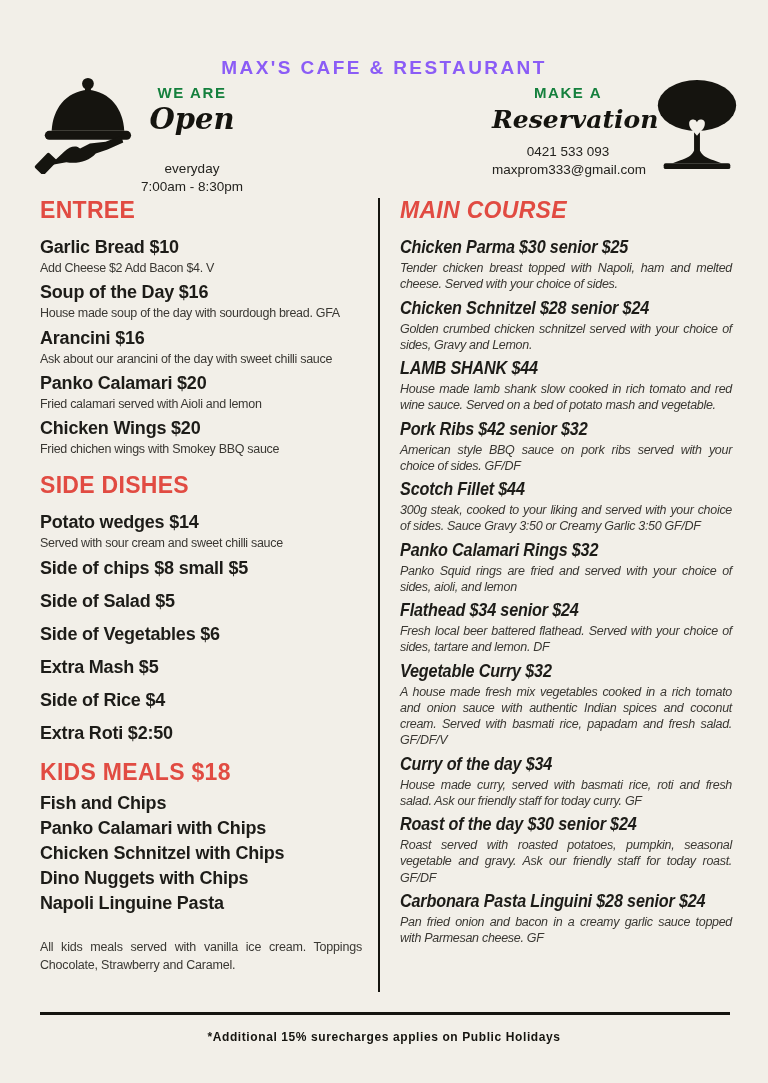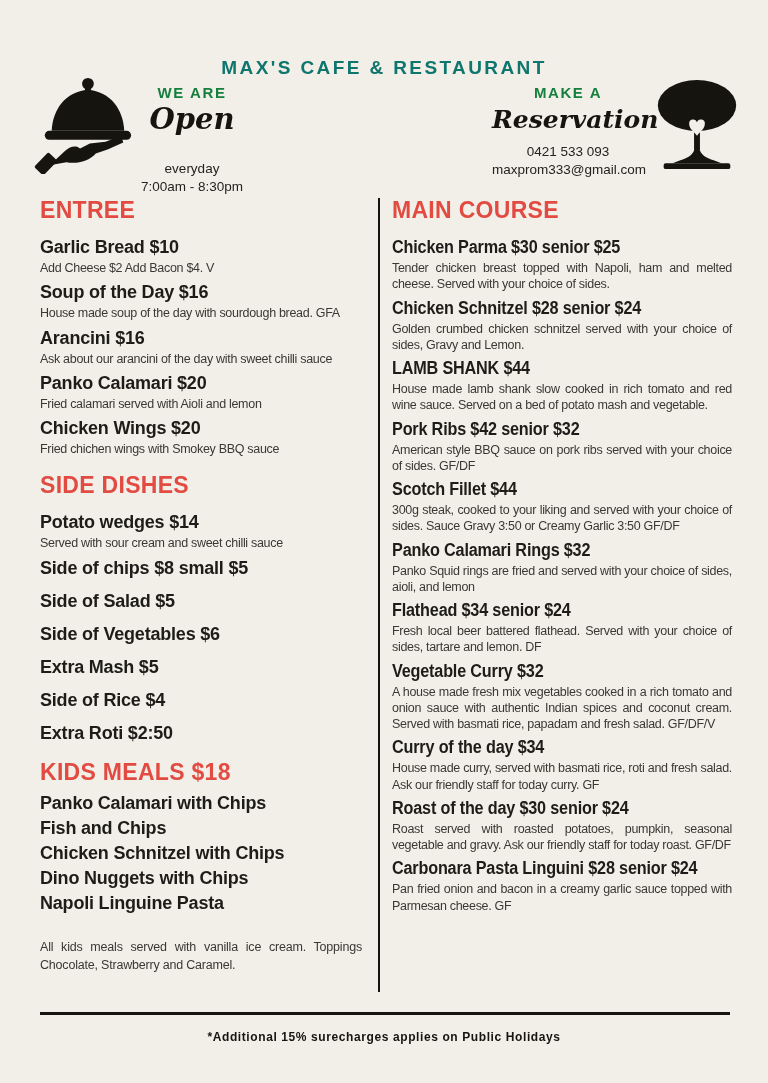--- a/index.html
+++ b/index.html
@@ -4,21 +4,21 @@
 <style>
   html,body{margin:0;padding:0;background:#e8e5de;}
   .page{
     position:relative;width:768px;height:1083px;background:#f2efe8;
     font-family:"Liberation Sans",sans-serif;color:#1d1c18;overflow:hidden;
     margin:0 auto;
   }
   
   .restaurant-name{
     position:absolute;top:57px;left:0;width:100%;text-align:center;
-    font-size:19px;font-weight:700;letter-spacing:2.4px;color:#0f766e;
+    font-size:19px;font-weight:700;letter-spacing:2.4px;color:#8b5cf6;
   }
   .icon-box svg{display:block;width:100%;height:100%;}
   .cloche-box{position:absolute;left:34px;top:72px;width:102px;height:102px;}
   .table-box{position:absolute;left:650px;top:76px;width:94px;height:102px;}
   .open-block{position:absolute;left:132px;top:84px;width:120px;text-align:center;}
   .res-block{position:absolute;left:492px;top:84px;width:152px;text-align:center;}
   .small-caps{font-size:15px;font-weight:600;letter-spacing:1.6px;color:#15803d;}
   .script{
     font-family:"DejaVu Serif",serif;font-style:italic;font-weight:700;
     font-size:29px;line-height:1.1;margin:3px 0 24px;color:#15140f;
@@ -28,21 +28,21 @@
   .menu-block{position:absolute;left:262px;top:86px;width:230px;text-align:center;}
   .rule{height:3px;background:#15140f;border-radius:2px;}
   .menu-word{
     font-size:52px;font-weight:900;letter-spacing:2px;line-height:70px;
     color:#15140f;white-space:nowrap;
   }
   
   .body-cols{position:absolute;top:198px;left:40px;width:692px;display:flex;}
   .col-left{width:322px;flex:none;}
   .divider{width:2px;height:794px;background:#15140f;margin-left:16px;flex:none;}
-  .col-right{flex:1;padding-left:12px;min-width:0;}
+  .col-right{flex:1;padding-left:20px;min-width:0;font-style:italic;}
   .section-heading{
     margin:0 0 14px;font-size:23px;font-weight:800;letter-spacing:.3px;
     color:#e14b42;line-height:25px;
   }
   .menu-section + .menu-section{margin-top:16px;}
   .item{margin-bottom:6px;}
   .col-right .item{margin-bottom:5px;}
   .item-name{
     font-size:18px;font-weight:700;line-height:21px;letter-spacing:-.2px;
     color:#1d1c18;white-space:nowrap;
@@ -155,24 +155,24 @@
           <div class="item no-desc">
             <div class="item-name">Side of Rice $4</div>
           </div>
           <div class="item no-desc">
             <div class="item-name">Extra Roti $2:50</div>
           </div>
         </section>
         <section class="menu-section compact">
           <h2 class="section-heading">KIDS MEALS $18</h2>
           <div class="item no-desc">
+            <div class="item-name">Fish and Chips</div>
+          </div>
+          <div class="item no-desc">
             <div class="item-name">Panko Calamari with Chips</div>
-          </div>
-          <div class="item no-desc">
-            <div class="item-name">Fish and Chips</div>
           </div>
           <div class="item no-desc">
             <div class="item-name">Chicken Schnitzel with Chips</div>
           </div>
           <div class="item no-desc">
             <div class="item-name">Dino Nuggets with Chips</div>
           </div>
           <div class="item no-desc">
             <div class="item-name">Napoli Linguine Pasta</div>
           </div>

